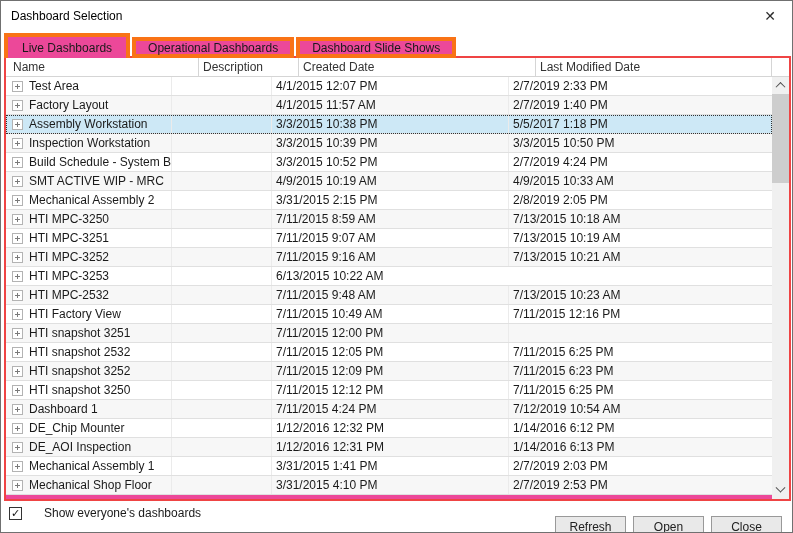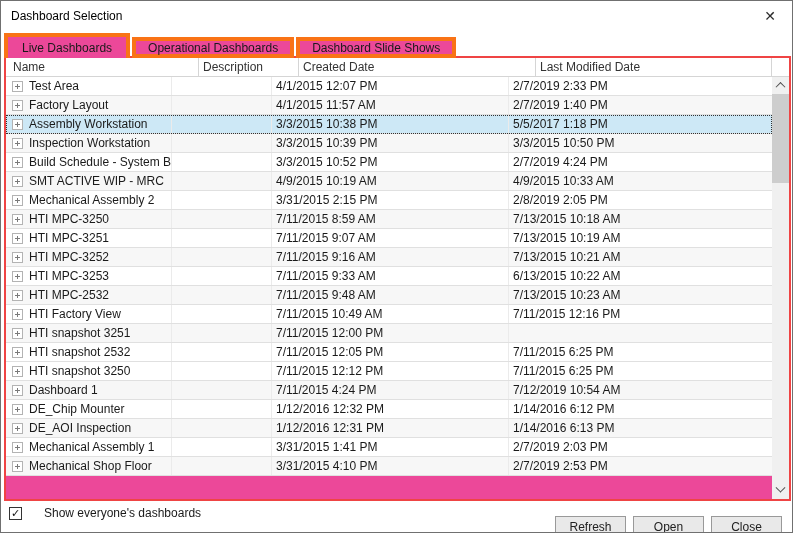--- a/index.html
+++ b/index.html
@@ -253,23 +253,20 @@
         </div>
       </div>
         <div class="row">
         <div class="cell c-name">
           <span class="plus"></span>
           <span>HTI MPC-3253</span>
         </div>
         <div class="cell c-desc">
           <span></span>
         </div>
-        <div class="cell c-created">
-          <span>7/11/2015 9:33 AM</span>
-        </div>
         <div class="cell c-modified">
           <span>6/13/2015 10:22 AM</span>
         </div>
       </div>
         <div class="row alt">
         <div class="cell c-name">
           <span class="plus"></span>
           <span>HTI MPC-2532</span>
         </div>
         <div class="cell c-desc">
@@ -315,20 +312,35 @@
           <span>HTI snapshot 2532</span>
         </div>
         <div class="cell c-desc">
           <span></span>
         </div>
         <div class="cell c-created">
           <span>7/11/2015 12:05 PM</span>
         </div>
         <div class="cell c-modified">
           <span>7/11/2015 6:25 PM</span>
+        </div>
+      </div>
+        <div class="row alt">
+        <div class="cell c-name">
+          <span class="plus"></span>
+          <span>HTI snapshot 3252</span>
+        </div>
+        <div class="cell c-desc">
+          <span></span>
+        </div>
+        <div class="cell c-created">
+          <span>7/11/2015 12:09 PM</span>
+        </div>
+        <div class="cell c-modified">
+          <span>7/11/2015 6:23 PM</span>
         </div>
       </div>
         <div class="row">
         <div class="cell c-name">
           <span class="plus"></span>
           <span>HTI snapshot 3250</span>
         </div>
         <div class="cell c-desc">
           <span></span>
         </div>

